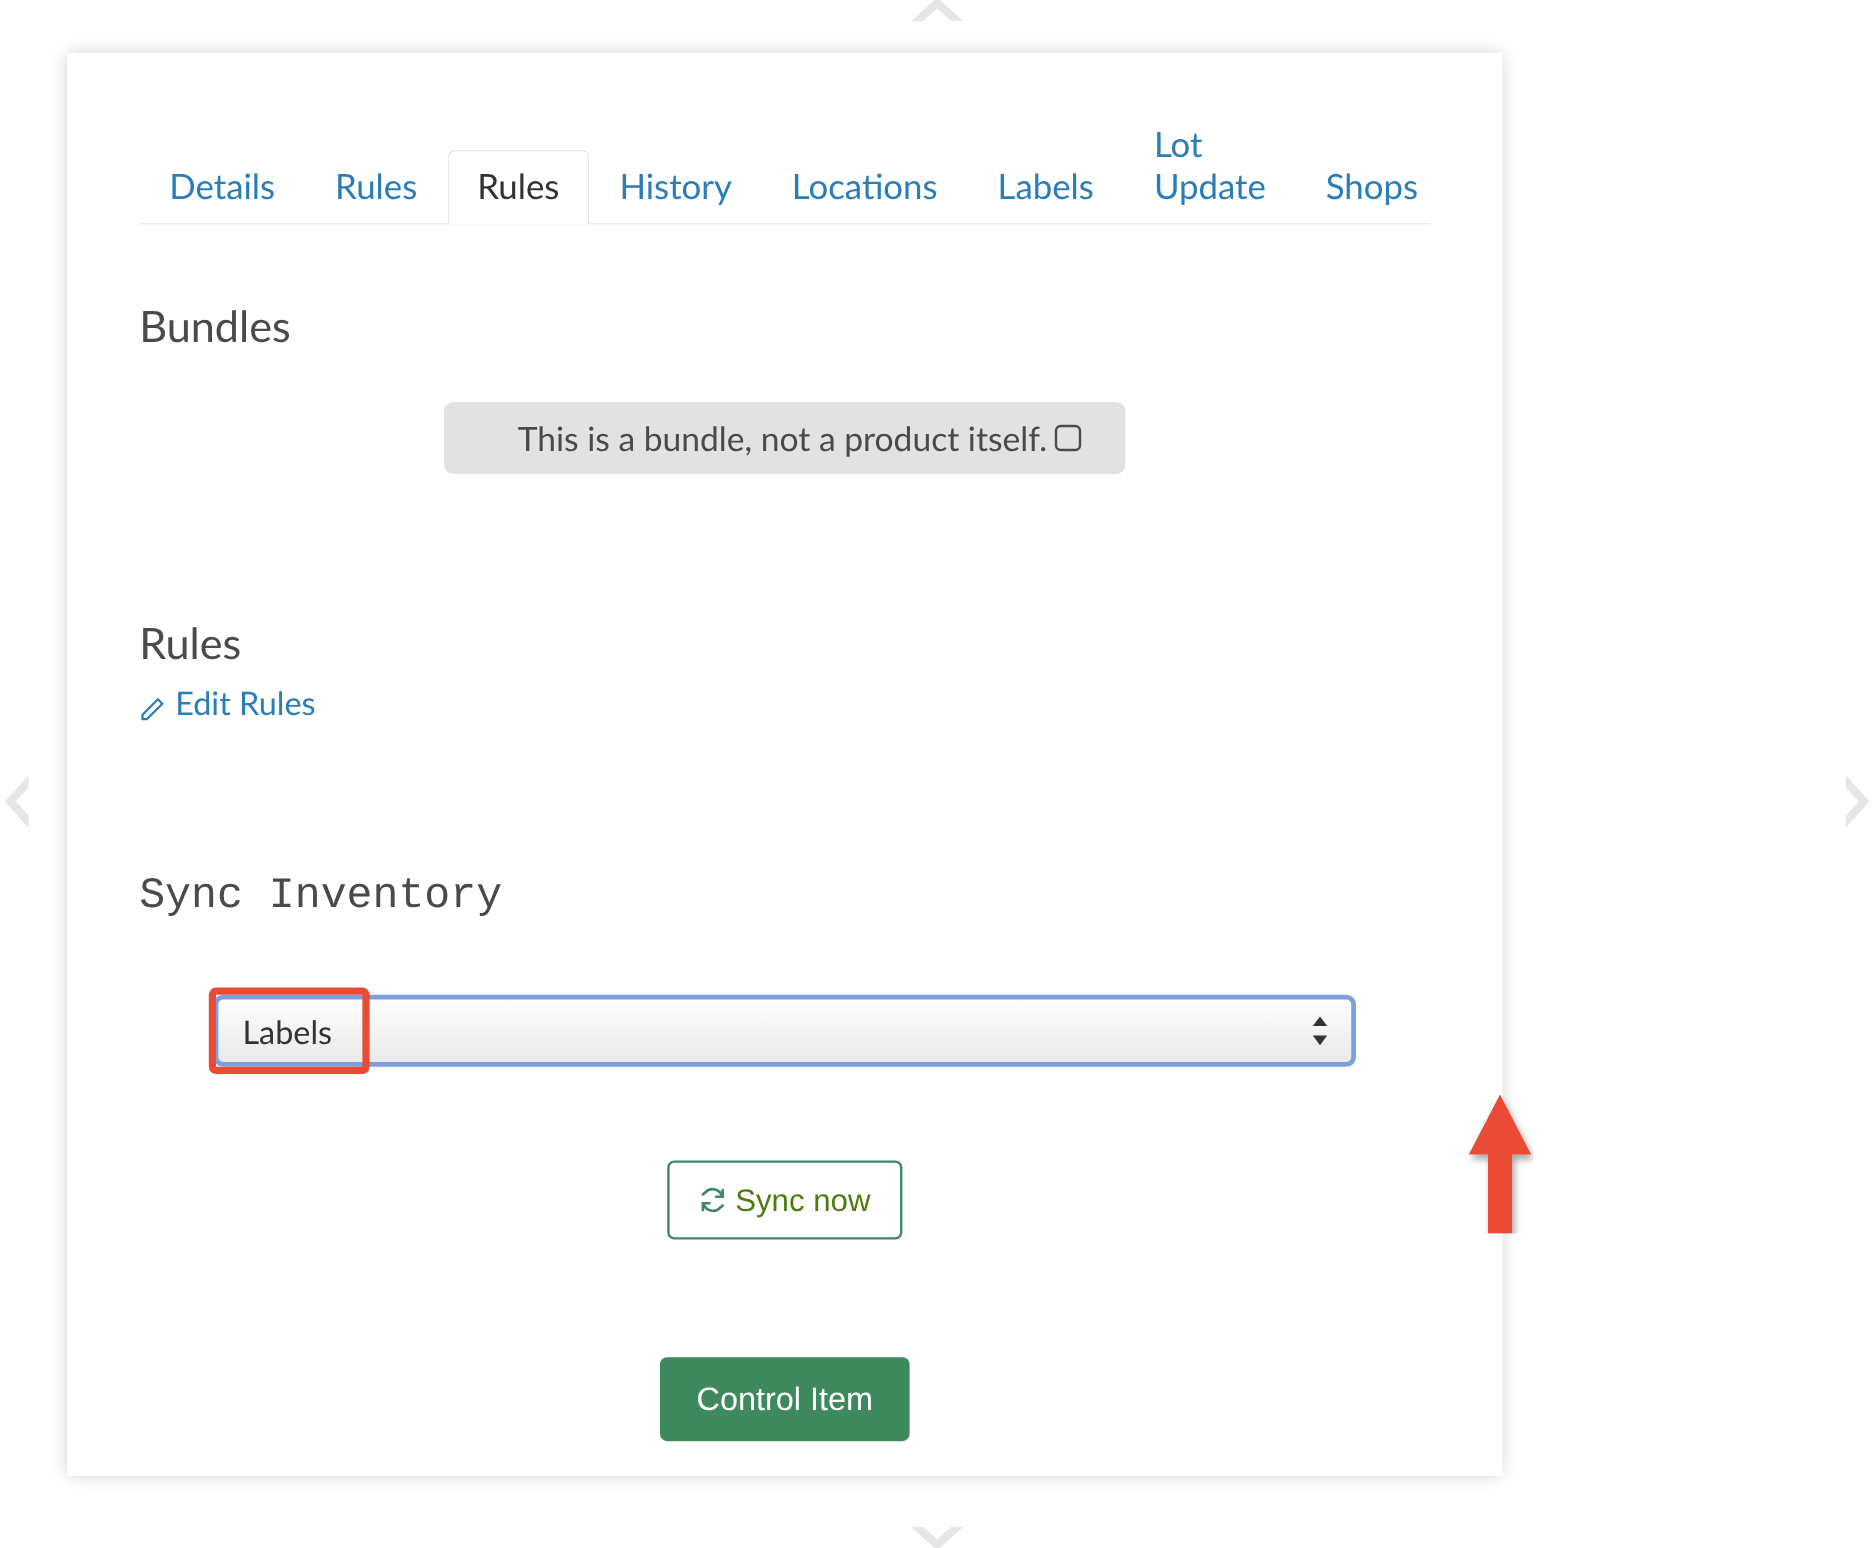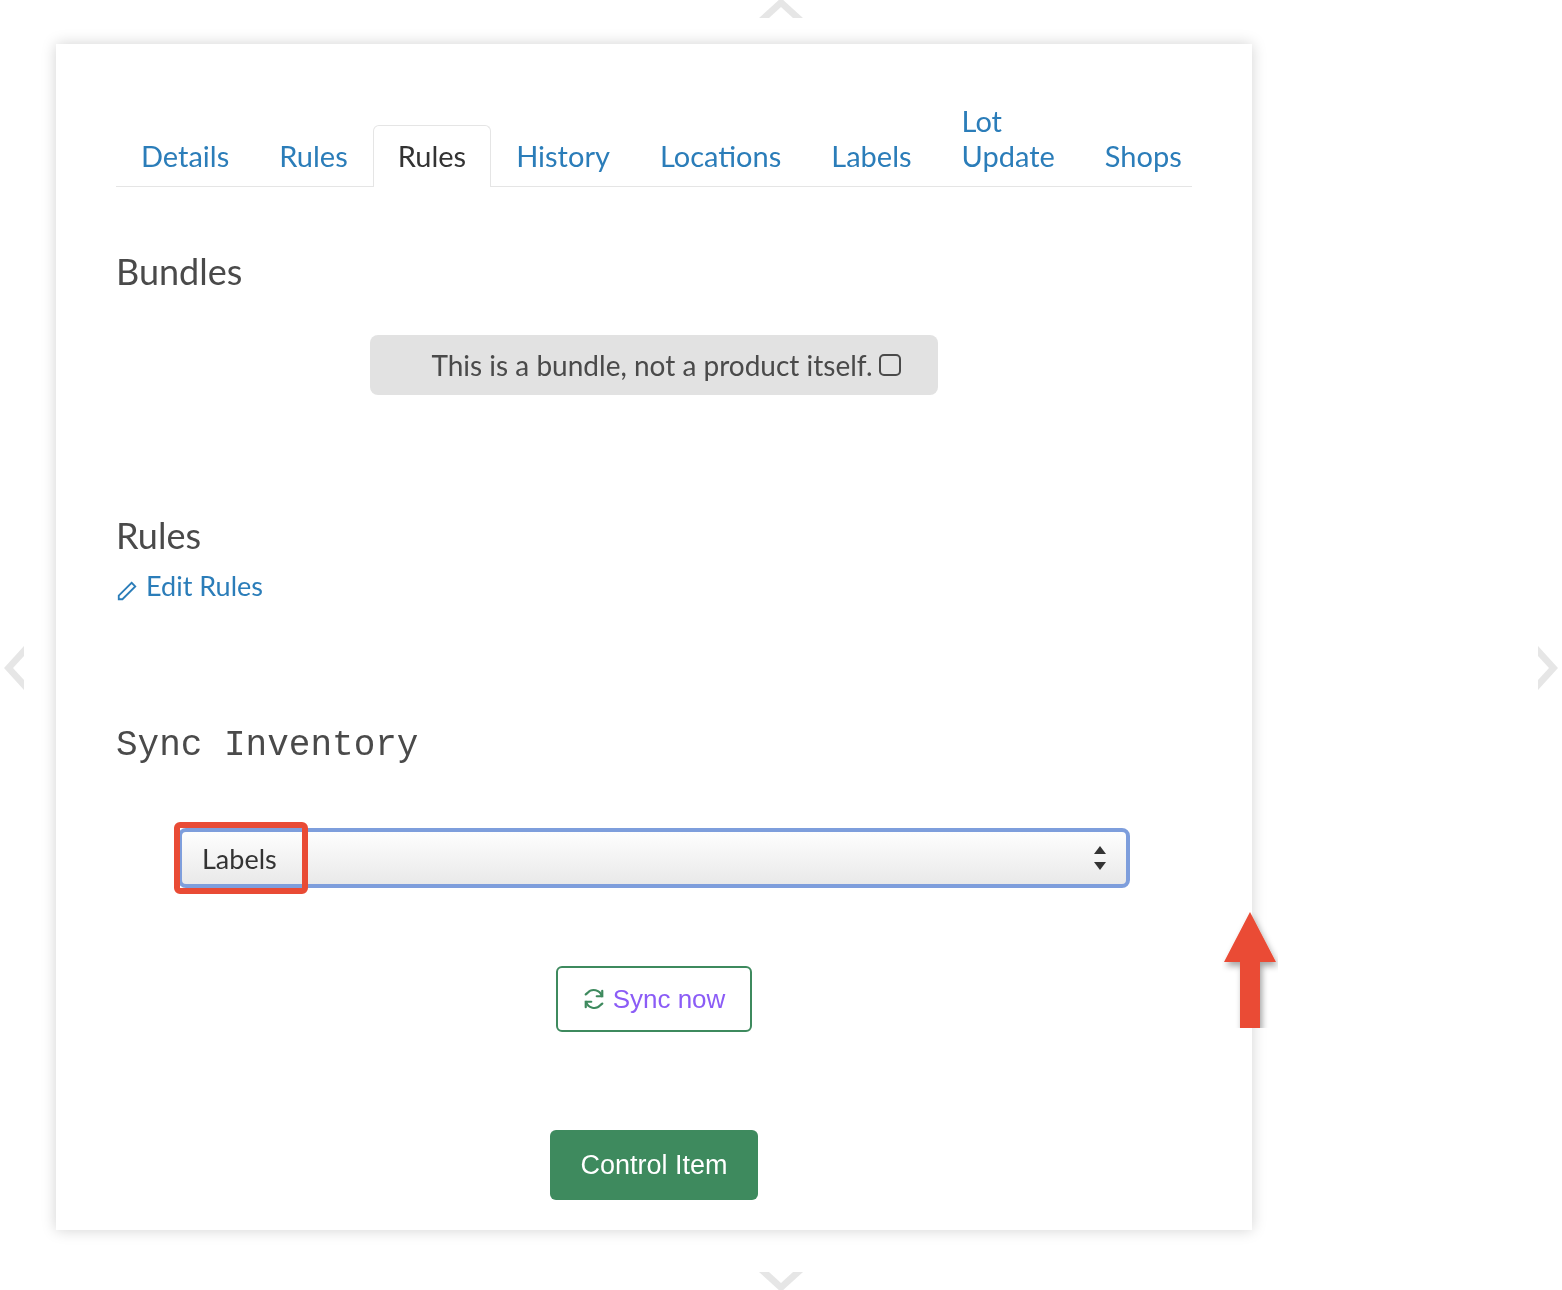--- a/index.html
+++ b/index.html
@@ -153,21 +153,21 @@
 }
 .sync-now-btn {
   display: flex;
   align-items: center;
   gap: 8px;
   width: 196px;
   height: 66px;
   border: 2px solid #3e8a5e;
   border-radius: 6px;
   background: #fff;
-  color: #8b5cf6;
+  color: #4d7c0f;
   font-size: 26px;
   margin: 70px auto 0 auto;
   justify-content: center;
   cursor: pointer;
 }
 .refresh-svg {
   width: 22px;
   height: 22px;
 }
 .update-btn {

